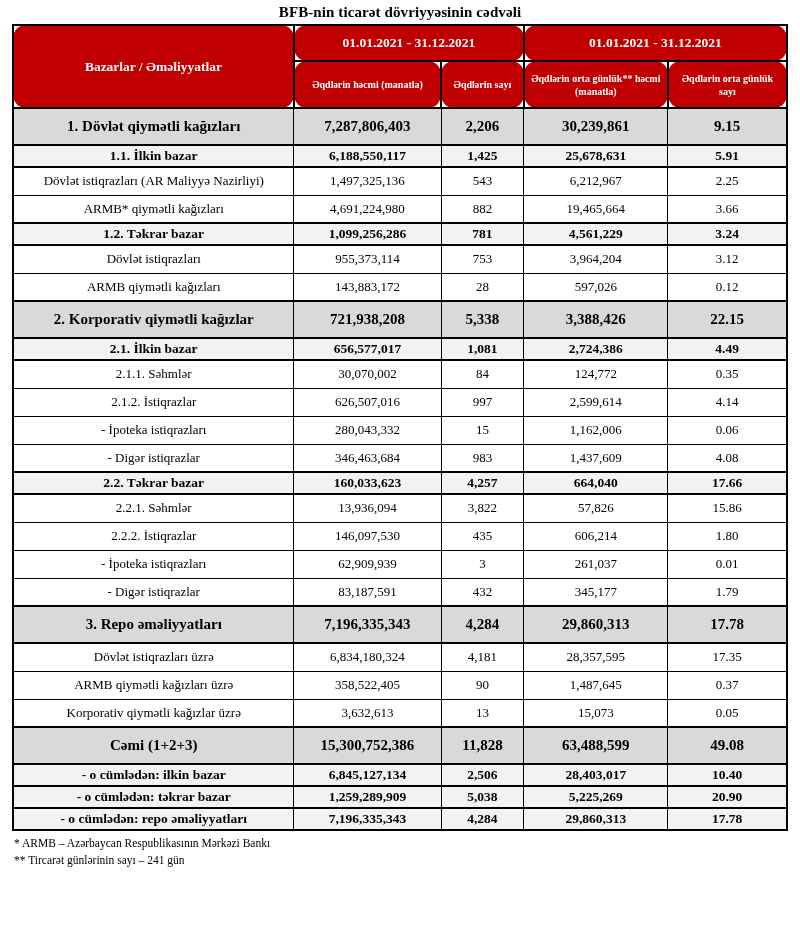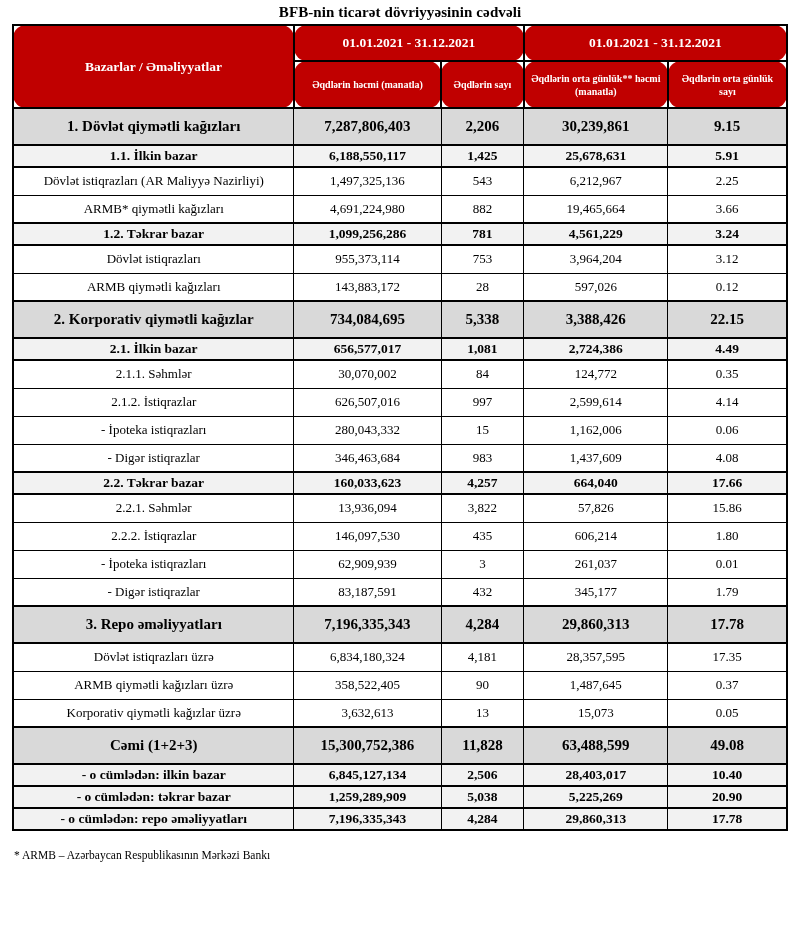--- a/index.html
+++ b/index.html
@@ -63,21 +63,21 @@
   }
   tbody tr.section td {
     height: 37px;
     background: var(--section-bg);
     font-weight: bold;
     font-size: 15px;
     border-top-width: 2.5px;
     border-bottom-width: 2.5px;
   }
   .footnotes {
-    margin-top: 16px;
+    margin-top: 4px;
     padding-left: 2px;
     font-size: 11.5px;
     line-height: 1.45;
   }
 </style>
 </head>
 <body>
 
 <div class="page">
 
@@ -149,21 +149,21 @@
         </tr>
         <tr class="plain">
           <td>ARMB qiymətli kağızları</td>
           <td>143,883,172</td>
           <td>28</td>
           <td>597,026</td>
           <td>0.12</td>
         </tr>
         <tr class="section">
           <td>2. Korporativ qiymətli kağızlar</td>
-          <td>734,084,695</td>
+          <td>721,938,208</td>
           <td>5,338</td>
           <td>3,388,426</td>
           <td>22.15</td>
         </tr>
         <tr class="subsection">
           <td>2.1. İlkin bazar</td>
           <td>656,577,017</td>
           <td>1,081</td>
           <td>2,724,386</td>
           <td>4.49</td>
@@ -285,15 +285,16 @@
           <td>7,196,335,343</td>
           <td>4,284</td>
           <td>29,860,313</td>
           <td>17.78</td>
         </tr>
       </tbody>
   </table>
 
   <div class="footnotes">
     <div>* ARMB – Azərbaycan Respublikasının Mərkəzi Bankı</div>
+    <div>** Tircarət günlərinin sayı – 241 gün</div>
   </div>
 
 </div>
 
 </body></html>

